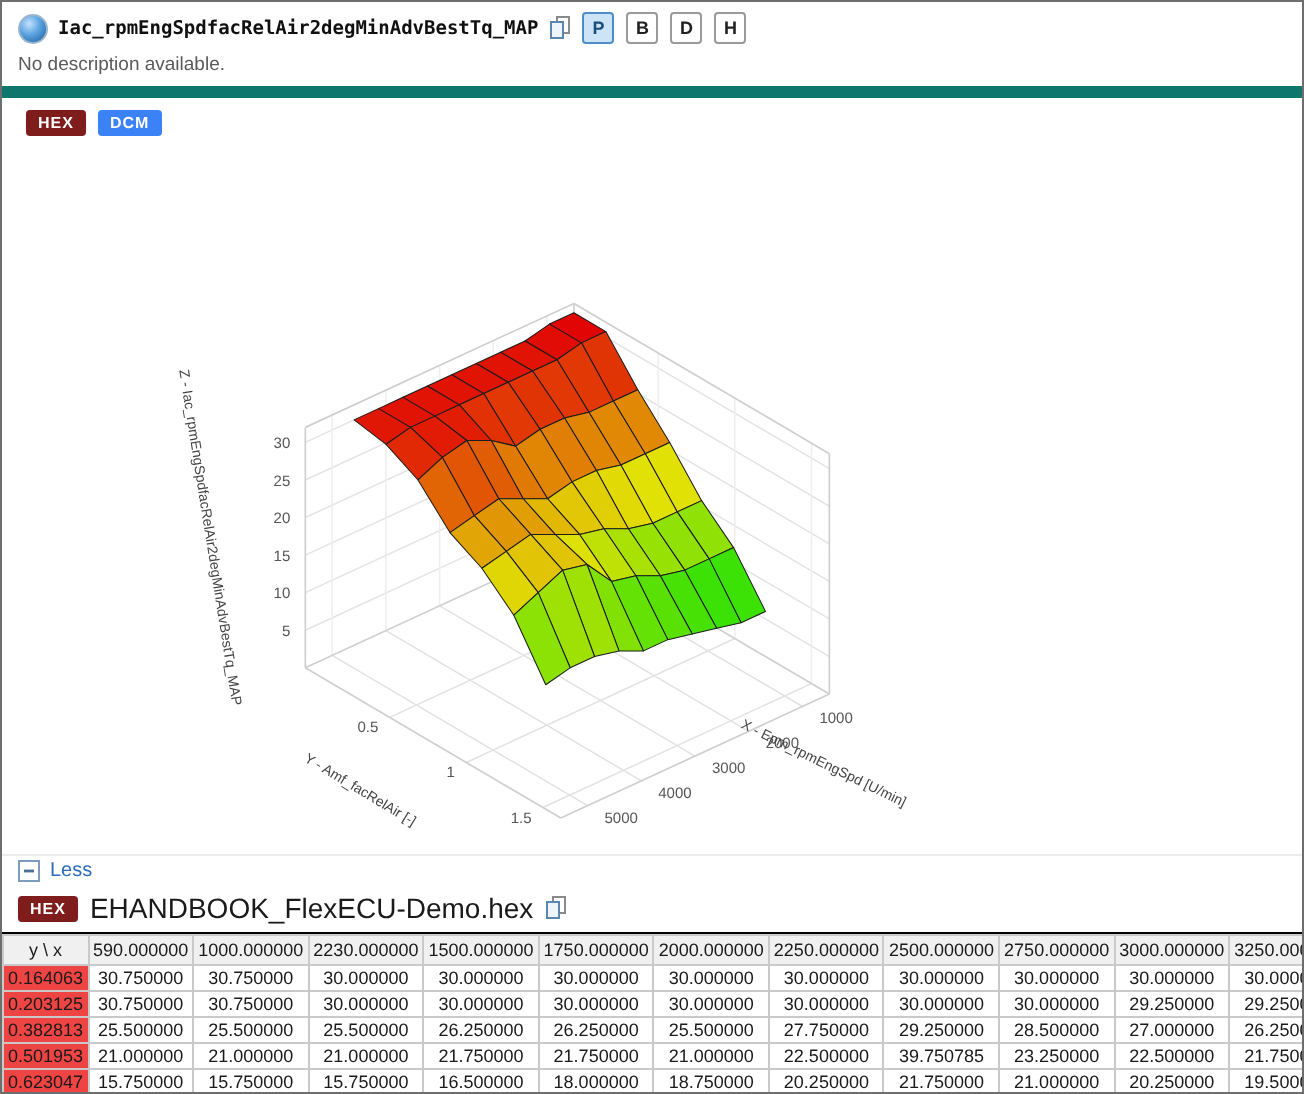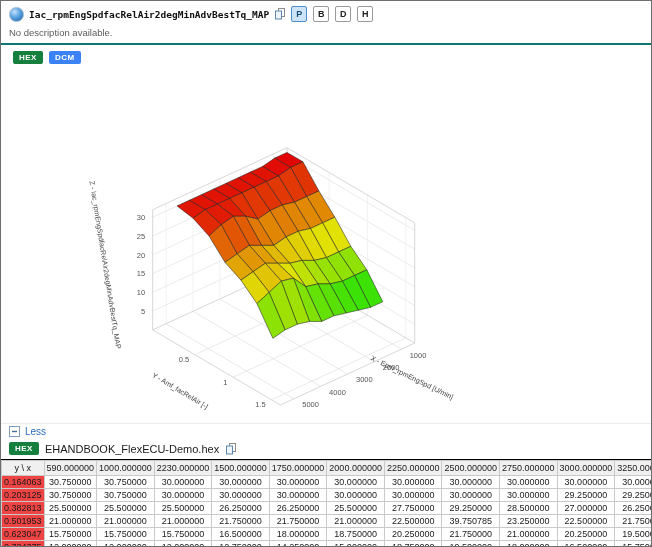--- a/index.html
+++ b/index.html
@@ -13,34 +13,34 @@
   .hdr{display:flex;align-items:center;gap:5px;padding:4px 8px 2px 8px;height:18px;flex:0 0 auto;}
   .map-icon{width:13px;height:13px;border-radius:50%;flex:0 0 auto;
     background:radial-gradient(circle at 35% 30%, #c4e1ff 0%, #5aa2e0 45%, #1c5c9e 100%);
     border:1px solid #9ab6cf;}
   .title{font-family:"DejaVu Sans Mono","Liberation Mono",monospace;font-weight:bold;font-size:9.5px;color:#101010;}
   .copybtn{width:12px;height:13px;display:inline-flex;align-items:center;justify-content:center;cursor:pointer;}
   .hbtn{width:14px;height:14px;border:1px solid #9a9a9a;background:#fff;border-radius:2px;
     font-size:9px;font-weight:bold;display:inline-flex;align-items:center;justify-content:center;color:#222;cursor:pointer;}
   .hbtn.active{background:#cde3f6;border-color:#4a8fcb;color:#17507c;}
   .hbtn + .hbtn{margin-left:1px;}
-  .desc{padding:2px 19px 5px 8px;font-size:9.5px;color:#5a5a5a;border-bottom:2px solid #0f766e;flex:0 0 auto;}
+  .desc{padding:2px 19px 5px 8px;font-size:9.5px;color:#5a5a5a;border-bottom:6px solid #0f766e;flex:0 0 auto;}
   
   .badges{display:flex;gap:6px;padding:6px 8px 2px 12px;flex:0 0 auto;}
   .badge{font-size:8px;font-weight:bold;color:#fff;padding:2px 6px 2px 6px;border-radius:2px;letter-spacing:.5px;line-height:9px;}
-  .badge.hex{background:#15803d;}
+  .badge.hex{background:#7f1d1d;}
   .badge.dcm{background:#3b82f6;}
   
   .chart{flex:0 0 auto;height:357px;padding-left:4px;background:#fff;}
   
   .lessrow{display:flex;align-items:flex-end;gap:5px;padding:2px 8px;border-top:1px solid #ececec;flex:0 0 auto;}
   .less-link{color:#2b6cb8;font-size:10px;text-decoration:none;cursor:pointer;}
   
   .filerow{display:flex;align-items:center;gap:6px;padding:3px 8px 4px 8px;font-size:9.5px;color:#1a1a1a;flex:0 0 auto;}
-  .filename{font-size:11px;color:#1a1a1a;}
+  .filename{font-size:14px;color:#1a1a1a;}
   
   .tablewrap{flex:1 1 auto;overflow:hidden;border-top:1px solid #000000;background:#fff;}
   table{border-collapse:collapse;table-layout:fixed;font-size:9px;}
   th,td{border:1px solid #c9c9c9;padding:0 2px;height:12px;line-height:12px;
     text-align:center;font-weight:normal;white-space:nowrap;overflow:hidden;}
   thead th{background:#f0f0f0;height:14px;line-height:14px;color:#1a1a1a;}
   tbody th{background:#ef4444;color:#1a1a1a;}
   td{background:#fff;color:#1a1a1a;cursor:cell;}
 </style>
 </head>

